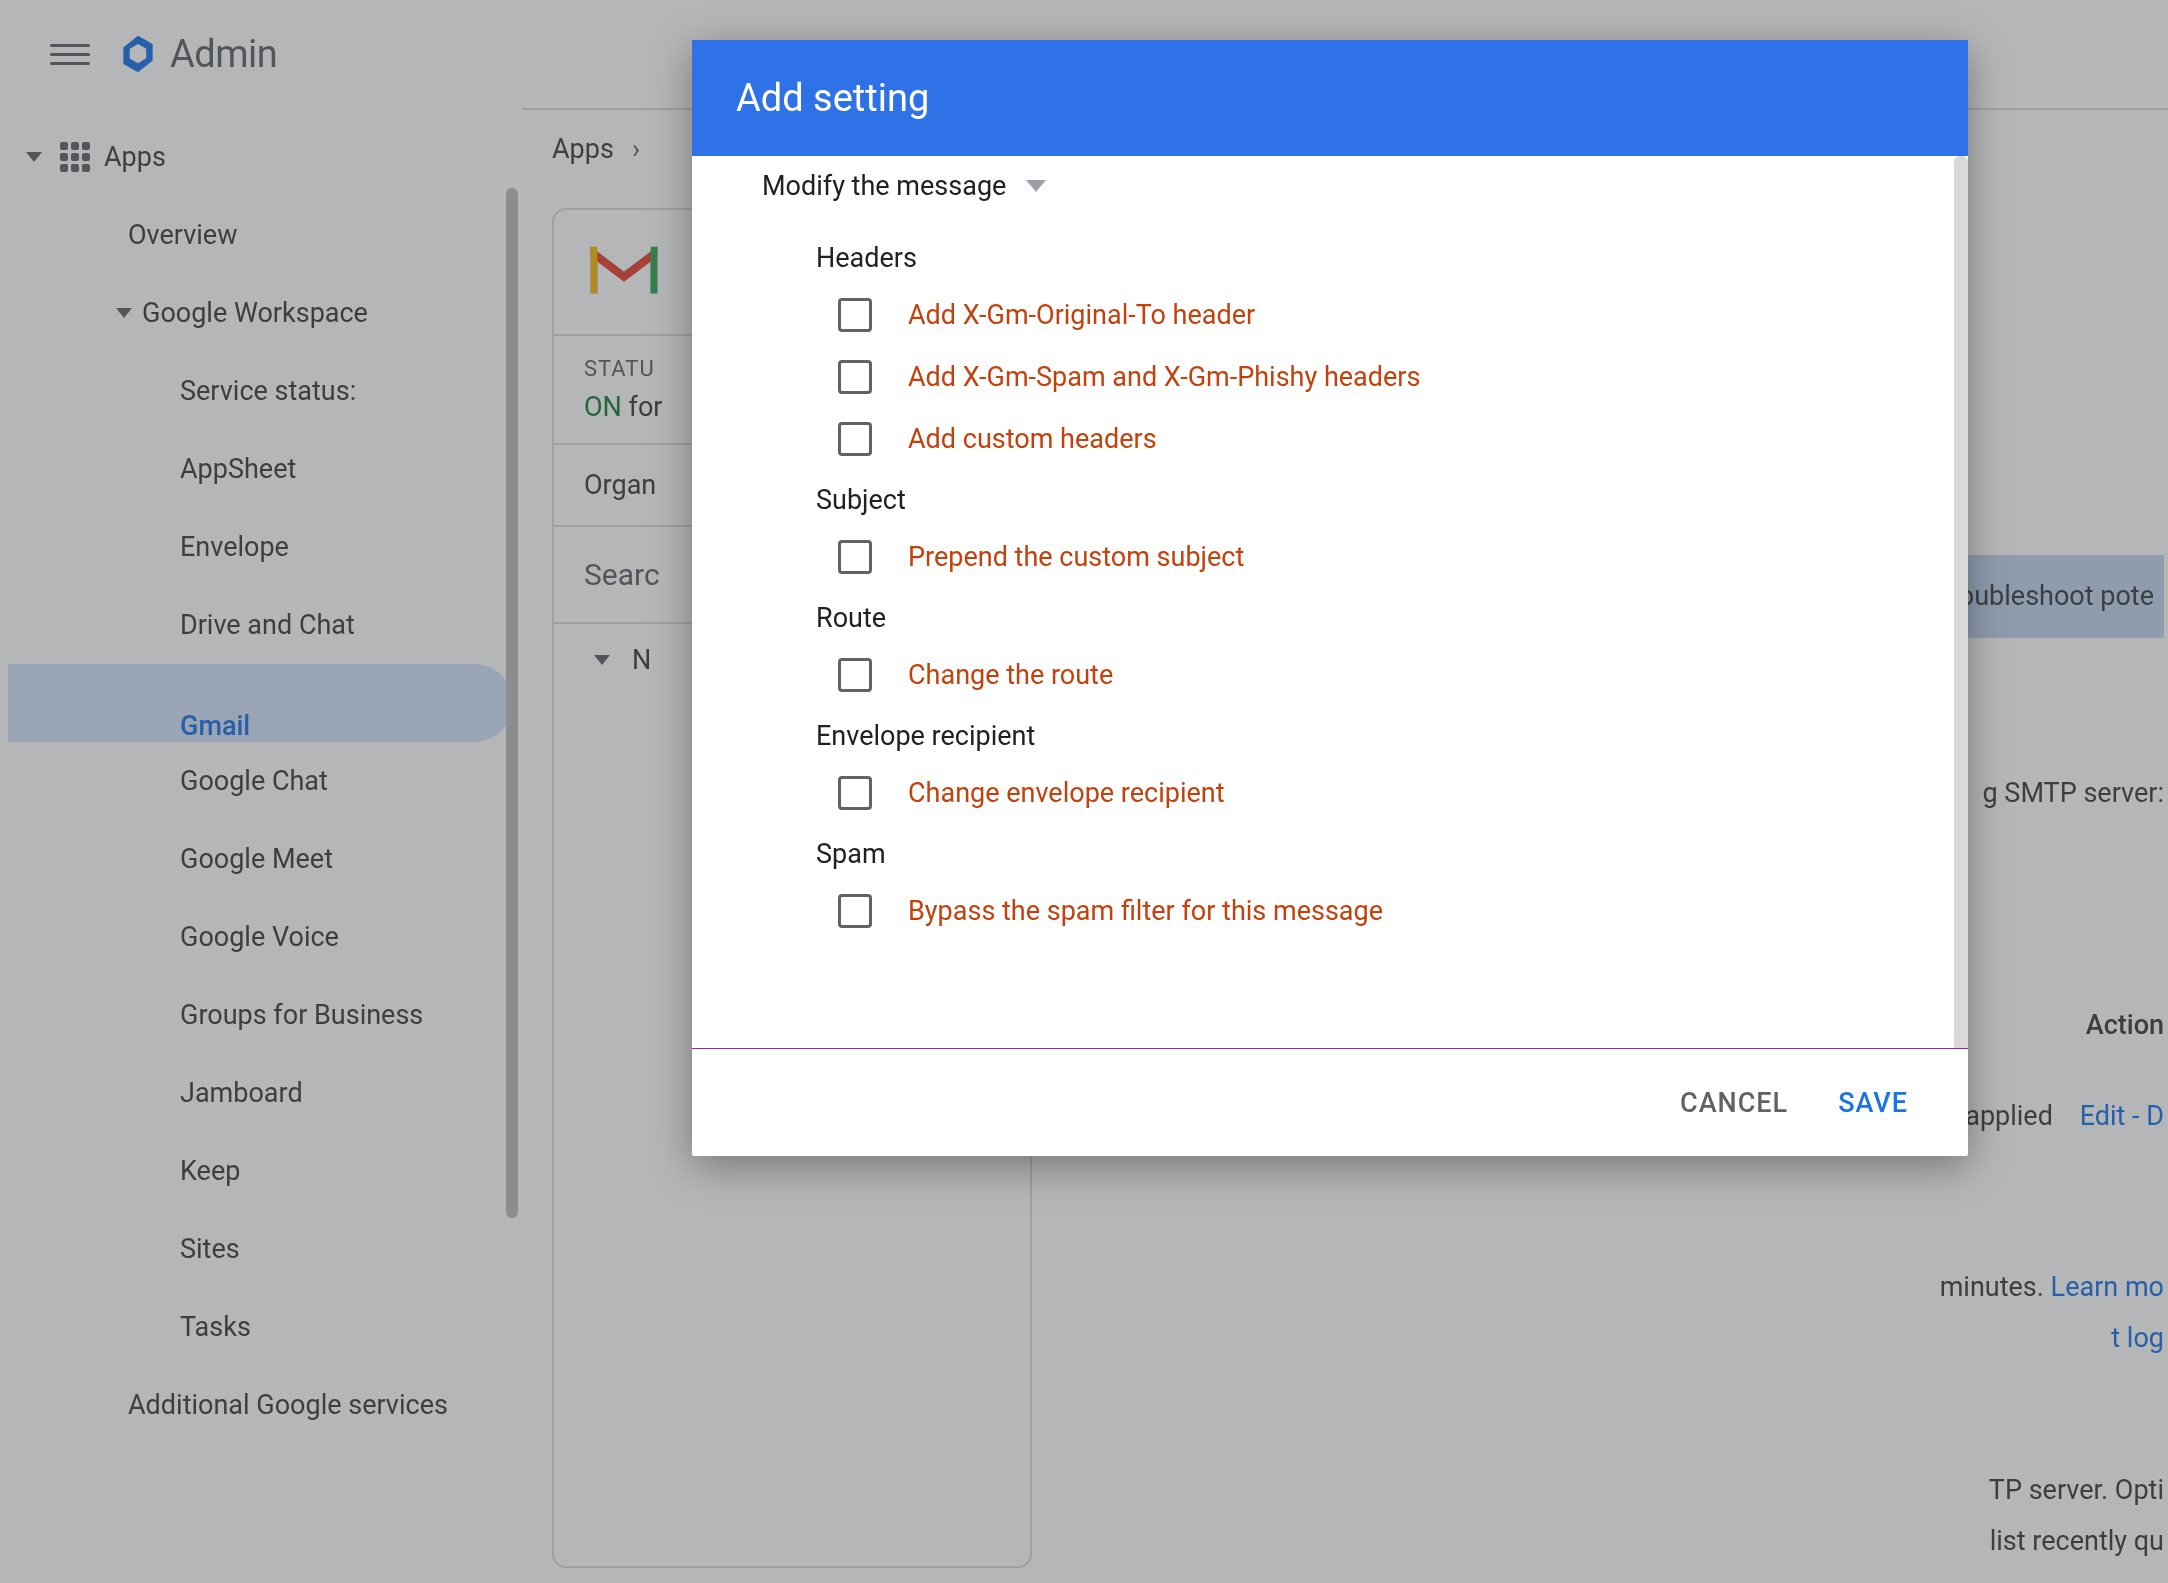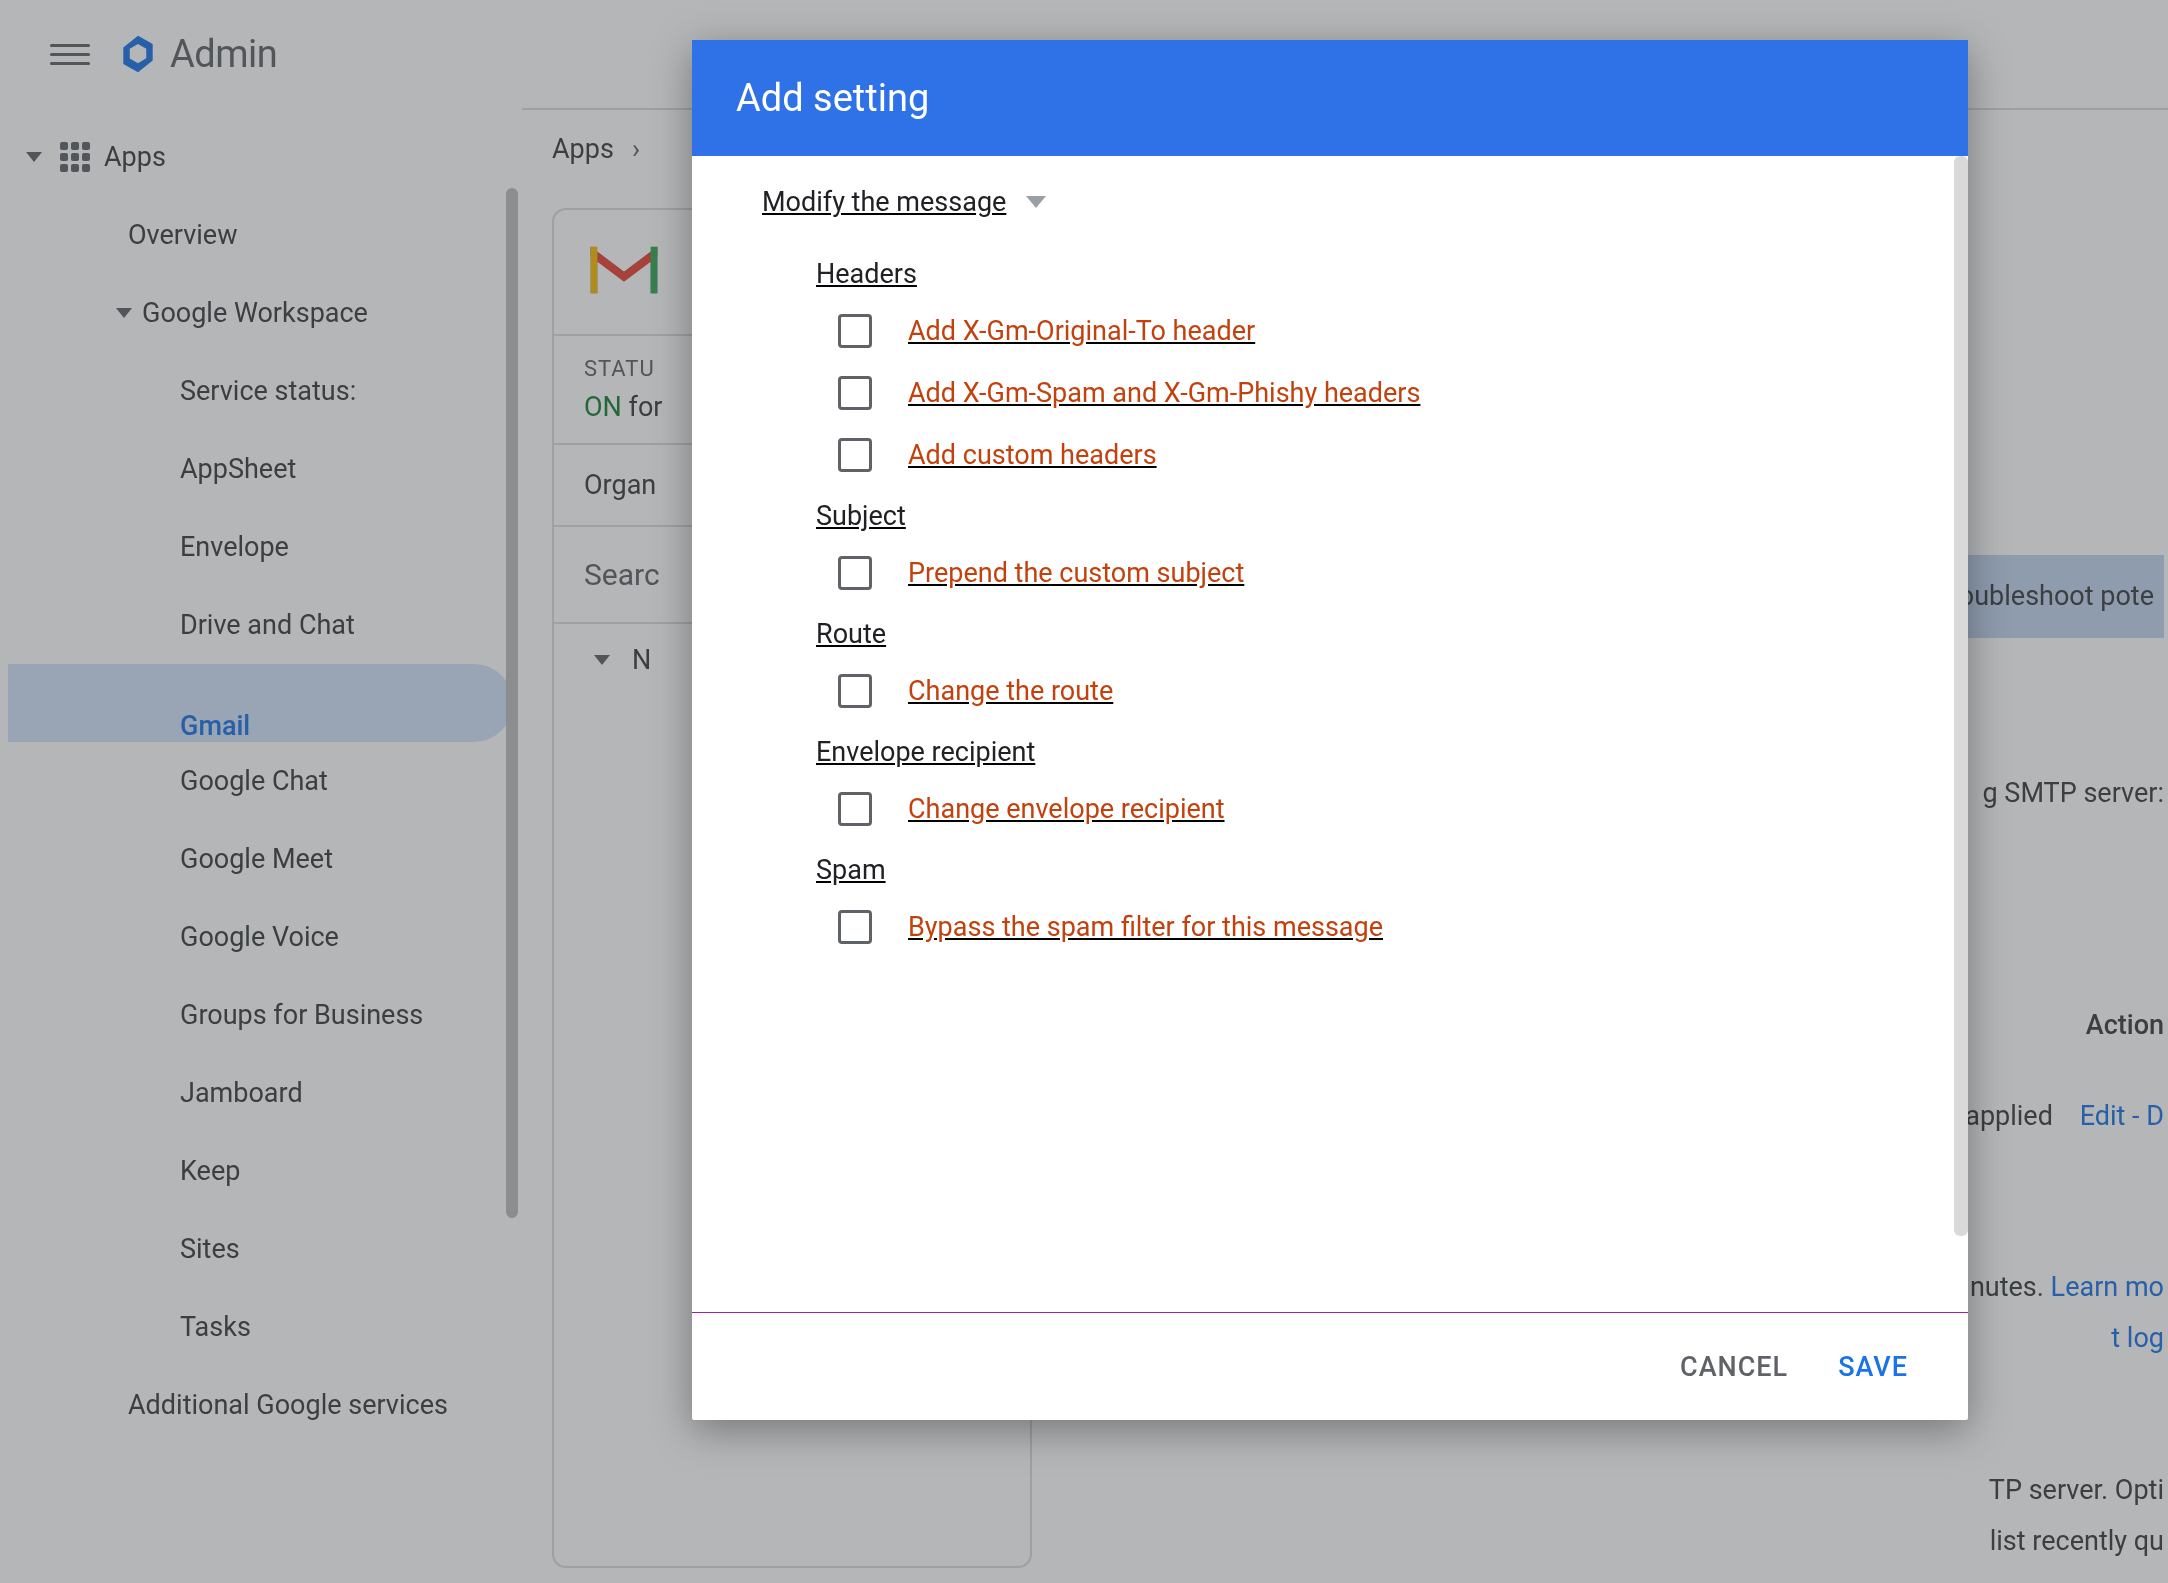--- a/index.html
+++ b/index.html
@@ -42,23 +42,23 @@
 .search-set { font-size: 30px; color:#5f6368; padding: 30px; border-bottom: 2px solid #dadce0;}
 .expand-row { display:flex; align-items:center; gap:12px; padding: 20px 30px; font-size:27px; color:#3c4043;}
 
 .right-frag { position:absolute; right:0; top: 445px; font-size: 27px; color:#3c4043; line-height: 1.9; text-align:right; padding-right: 4px; }
 .right-frag .bluebox { background:#c2d5f0; padding: 16px 10px; }
 .right-frag .actions { font-weight:500; margin-top: 180px; }
 .right-frag .applied-row { margin-top: 40px; }
 .right-frag a { color:#1a73e8; text-decoration:none; }
 
 .overlay { position:absolute; inset:0; background: rgba(60,64,67,0.38); }
-.dialog { position:absolute; left: 692px; top: 40px; width: 1276px; height: 1380px; background:#fff; box-shadow: 0 10px 40px rgba(0,0,0,0.35); border-radius: 2px; display:flex; flex-direction:column; }
+.dialog { position:absolute; left: 692px; top: 40px; width: 1276px; height: 1116px; background:#fff; box-shadow: 0 10px 40px rgba(0,0,0,0.35); border-radius: 2px; display:flex; flex-direction:column; }
 .dlg-header { background:#2f72e7; color:#fff; padding: 36px 44px; font-size: 38px; font-weight:400; }
-.dlg-body { flex:1; overflow:auto; padding: 30px 70px; position:relative;text-decoration:underline; }
+.dlg-body { flex:1; overflow:auto; padding: 14px 70px; position:relative; }
 .dlg-scroll { position:absolute; right: 0; top: 0; width: 14px; height: 1080px; background:#d9d9d9; border-radius:6px; }
 .modify-row { display:flex; align-items:center; gap:14px; font-size:27px; color:#202124; margin-bottom: 40px; }
 .modify-row .tri2 { width:0; height:0; border-left:10px solid transparent; border-right:10px solid transparent; border-top:12px solid #9aa0a6; margin-left: 6px; }
 .sect-title { font-size:27px; color:#202124; margin: 28px 0 24px 54px; }
 .chk-row { display:flex; align-items:center; gap:36px; margin: 0 0 28px 76px; font-size:27px; color:#c2410c; }
 .chk { width:34px; height:34px; border: 3px solid #5f6368; border-radius:4px; flex-shrink:0; }
 .dlg-footer { border-top: 1px solid #a21caf; height: 108px; display:flex; align-items:center; justify-content:flex-end; gap: 50px; padding-right: 60px; }
 .btn-cancel { font-size:27px; color:#5f6368; font-weight:500; letter-spacing:1px; background:none; border:none; cursor:pointer; }
 .btn-save { font-size:27px; color:#1a73e8; font-weight:500; letter-spacing:1px; background:none; border:none; cursor:pointer; }
 </style>

